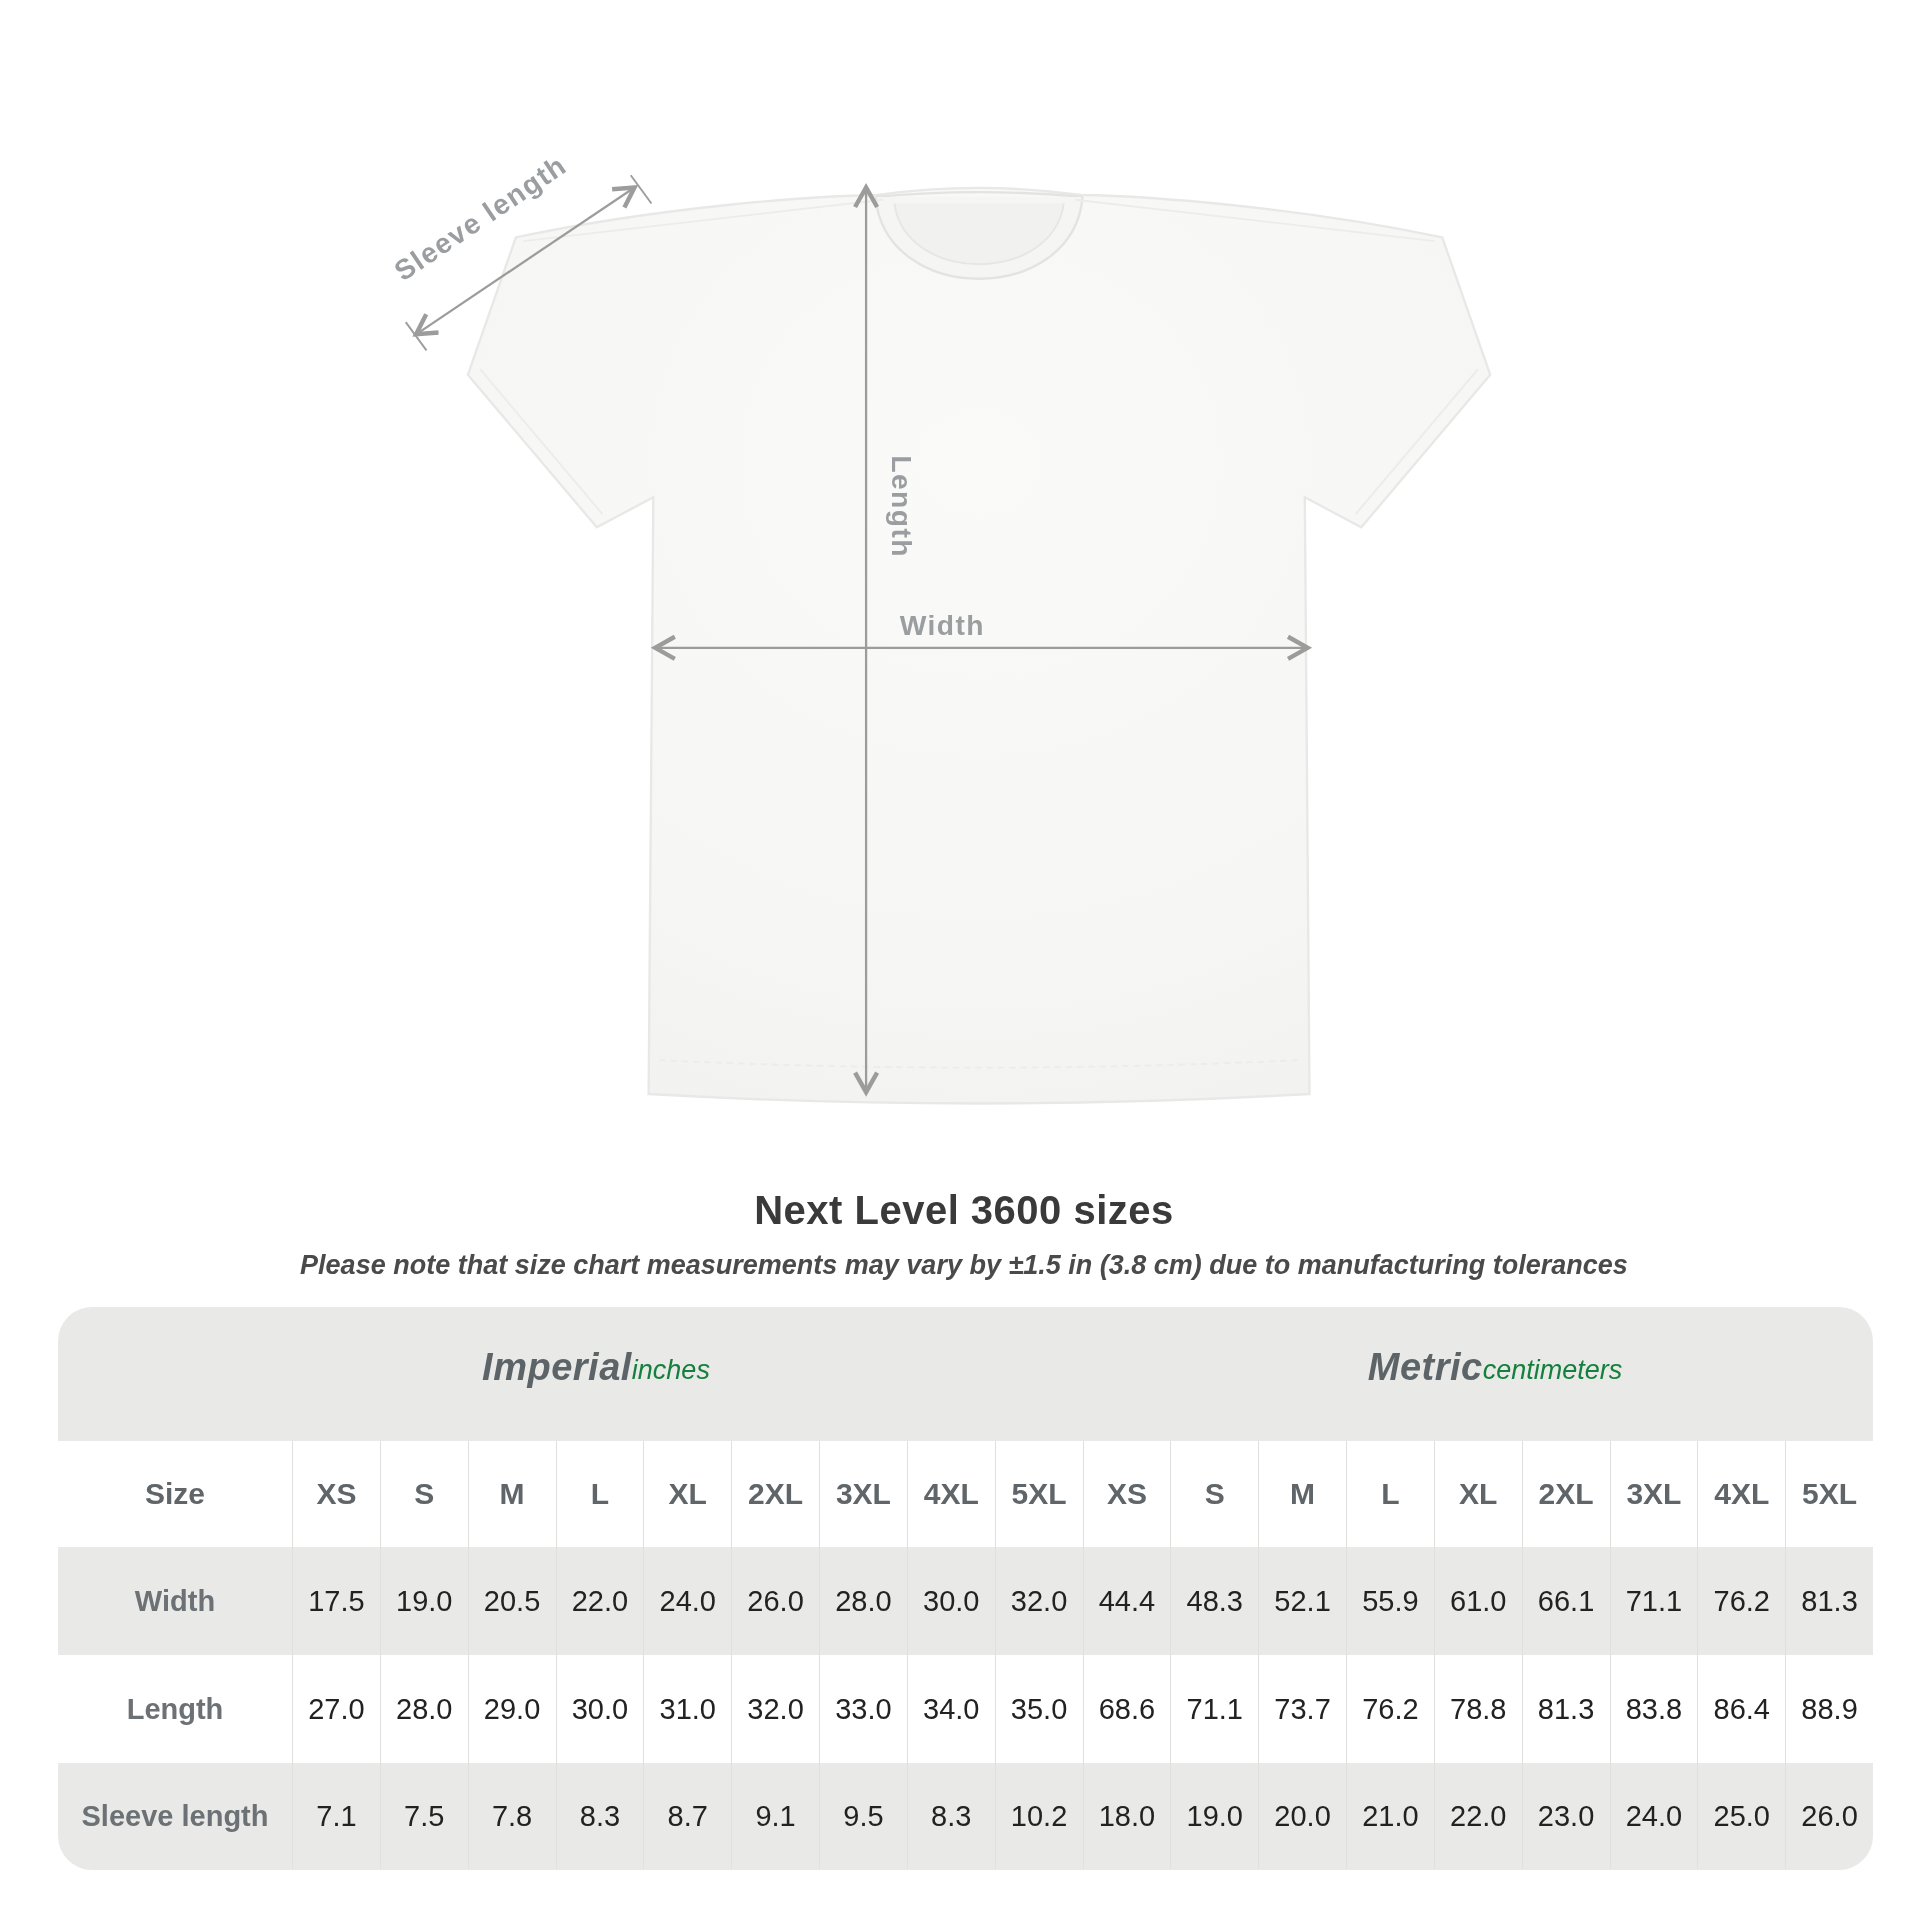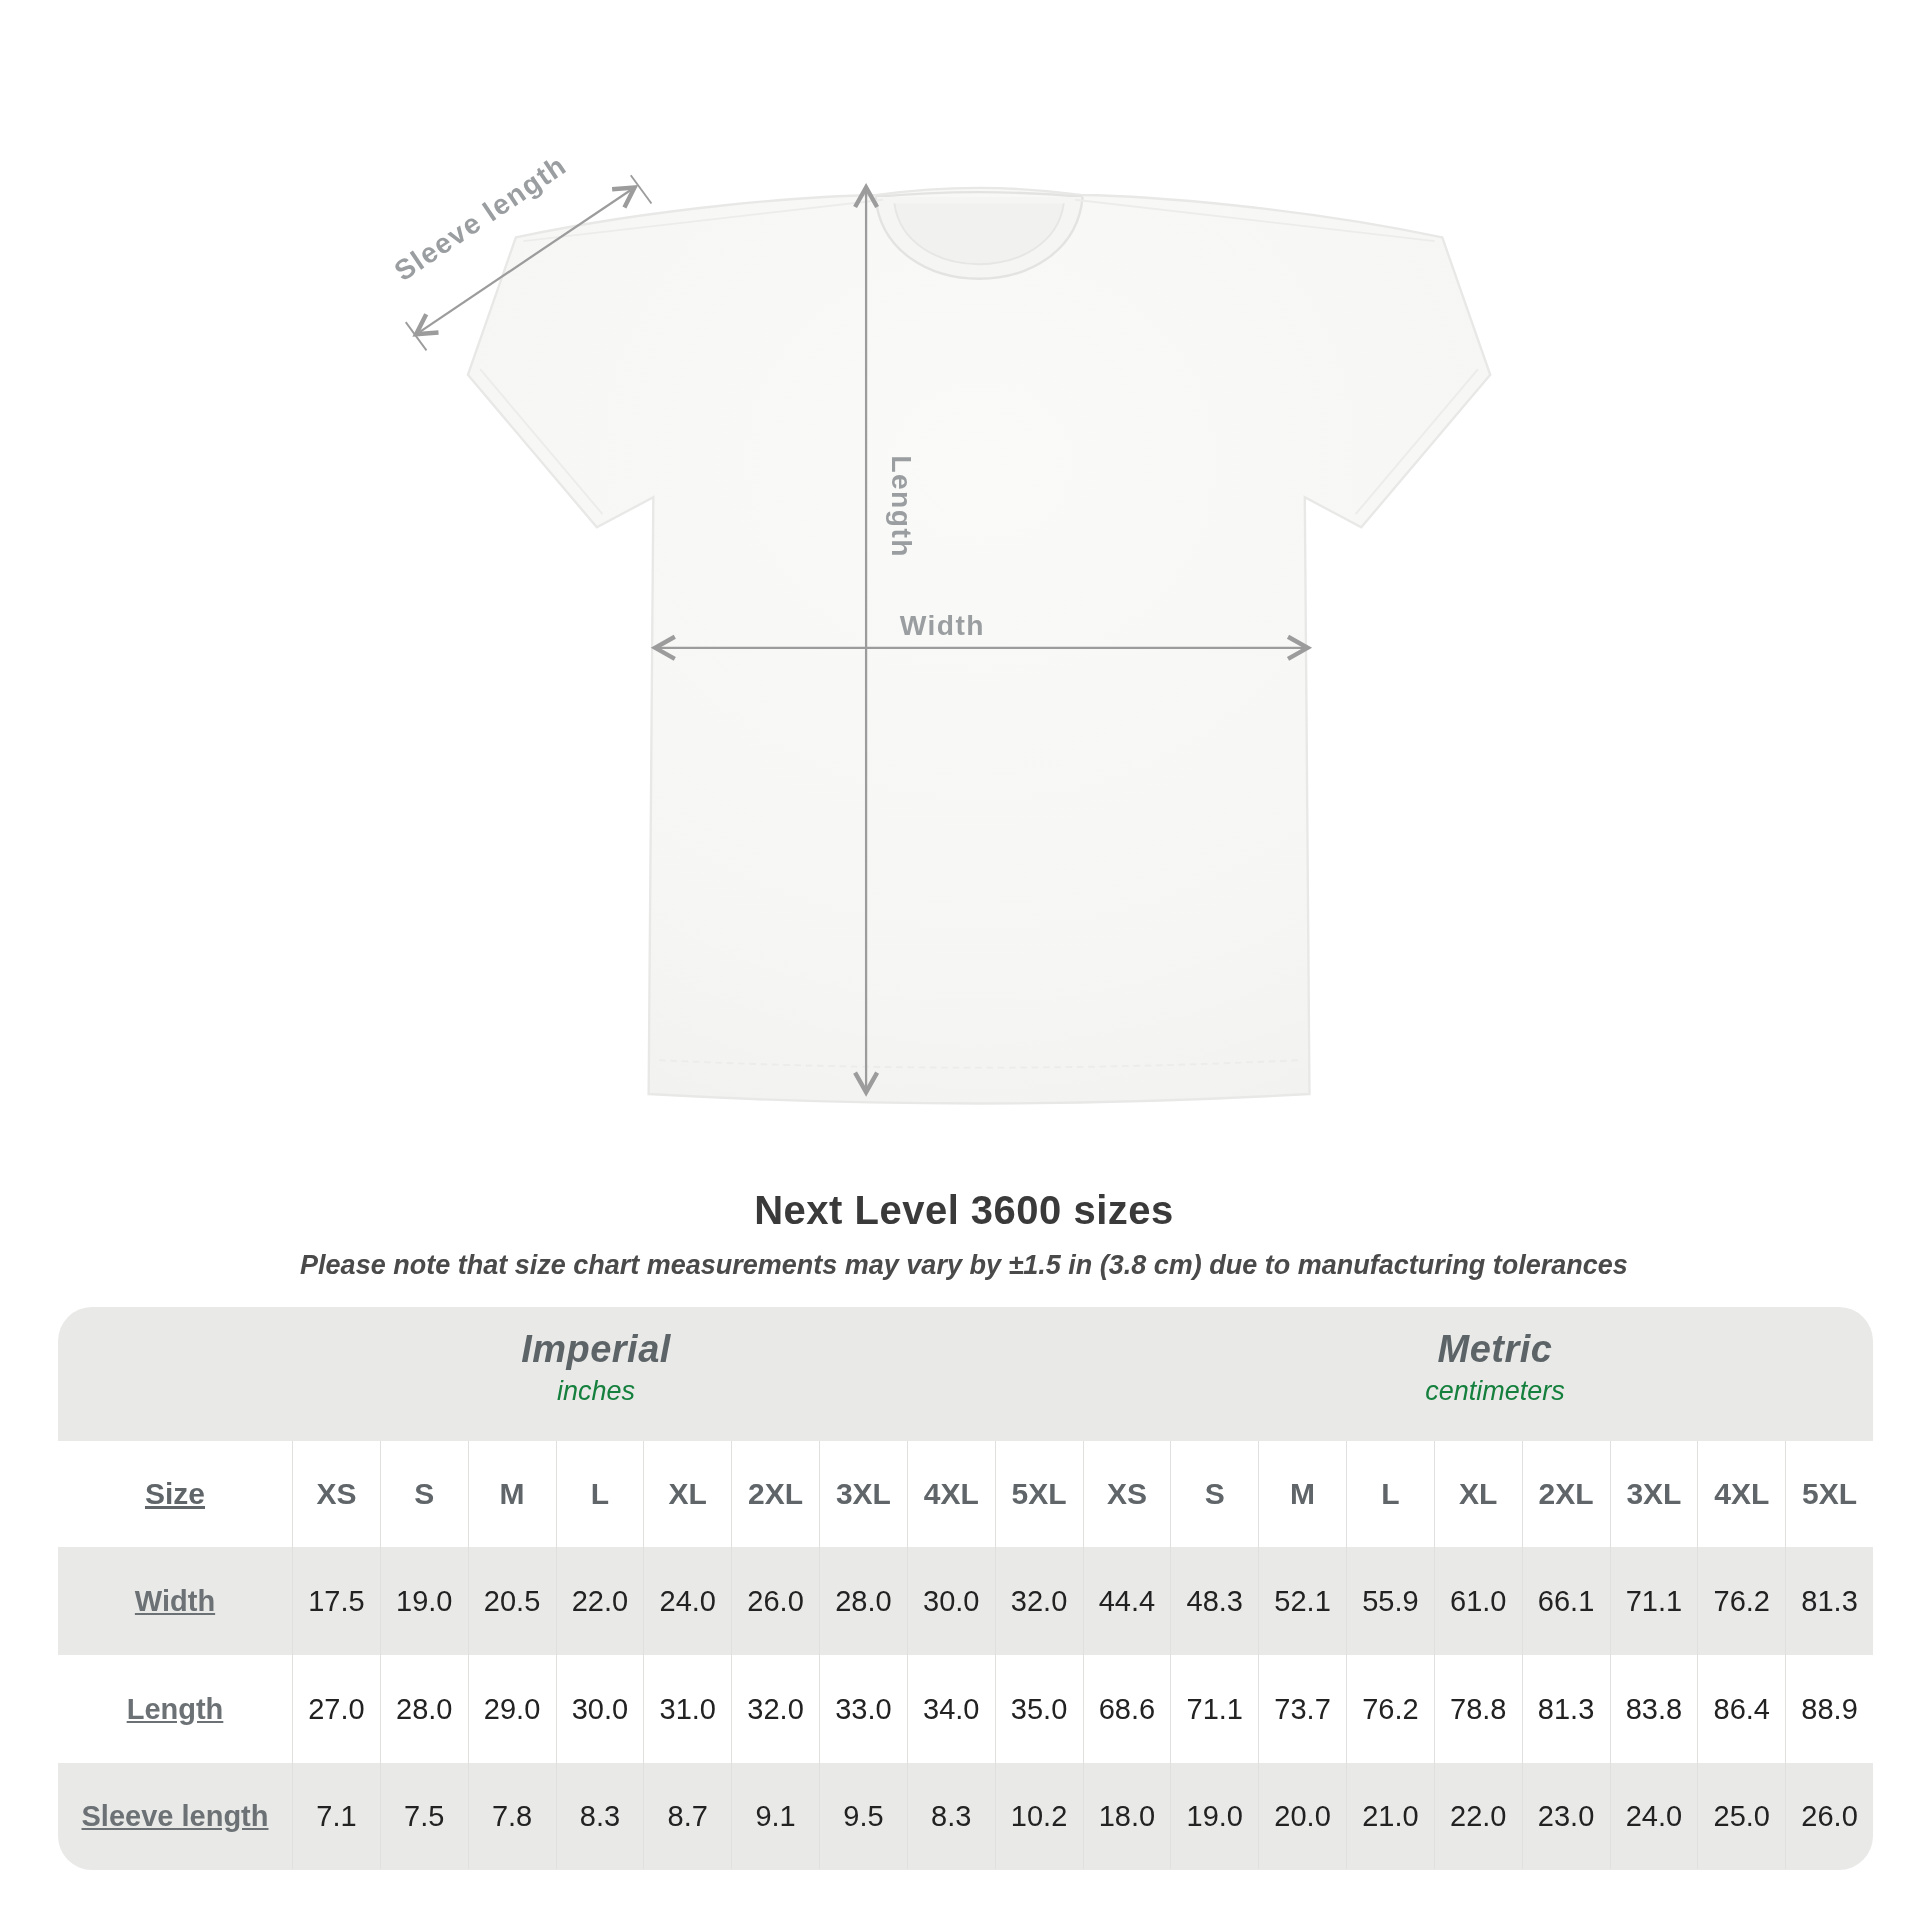--- a/index.html
+++ b/index.html
@@ -16,32 +16,32 @@
   .note{
     position:absolute;top:1250px;left:0;width:1928px;text-align:center;
     font-size:27px;font-style:italic;color:#4a4a4a;font-weight:bold;
   }
   .table{
     position:absolute;left:58px;top:1307px;width:1815px;height:563px;
     background:#e9e9e8;border-radius:34px;overflow:hidden;
   }
   .unit-head{
     position:absolute;top:0;height:134px;transform:translateX(-50%);
-    display:flex;flex-direction:column;align-items:center;justify-content:center;
+    display:flex;flex-direction:row;align-items:center;justify-content:center;
     padding-bottom:13px;box-sizing:border-box;
   }
   .unit-name{font-size:38px;font-weight:700;font-style:italic;color:#5d6467;letter-spacing:0.5px;}
   .unit-sub{font-size:27px;font-style:italic;color:#15803d;margin-top:5.6px;}
   .grid{
     position:absolute;left:0;top:134px;width:1815px;height:429px;
     display:grid;grid-template-columns:234px repeat(18,1fr);
     grid-template-rows:106px 108px 108px 106px;
   }
   .cell{display:flex;align-items:center;justify-content:center;border-left:1.9px solid #e0e0df;box-sizing:border-box;}
-  .cell.c0{border-left:none;text-decoration:underline;}
+  .cell.c0{border-left:none;}
   .w{background:#ffffff;}
   .hd{font-weight:700;font-size:30px;color:#5f6568;}
   .lab{font-weight:700;font-size:29px;color:#6b7174;}
   .val{font-size:29px;color:#222222;}
 </style>
 </head>
 <body>
 
 <svg class="diagram" width="1928" height="1177" viewBox="0 0 2048 1250" xmlns="http://www.w3.org/2000/svg">
   <defs>

